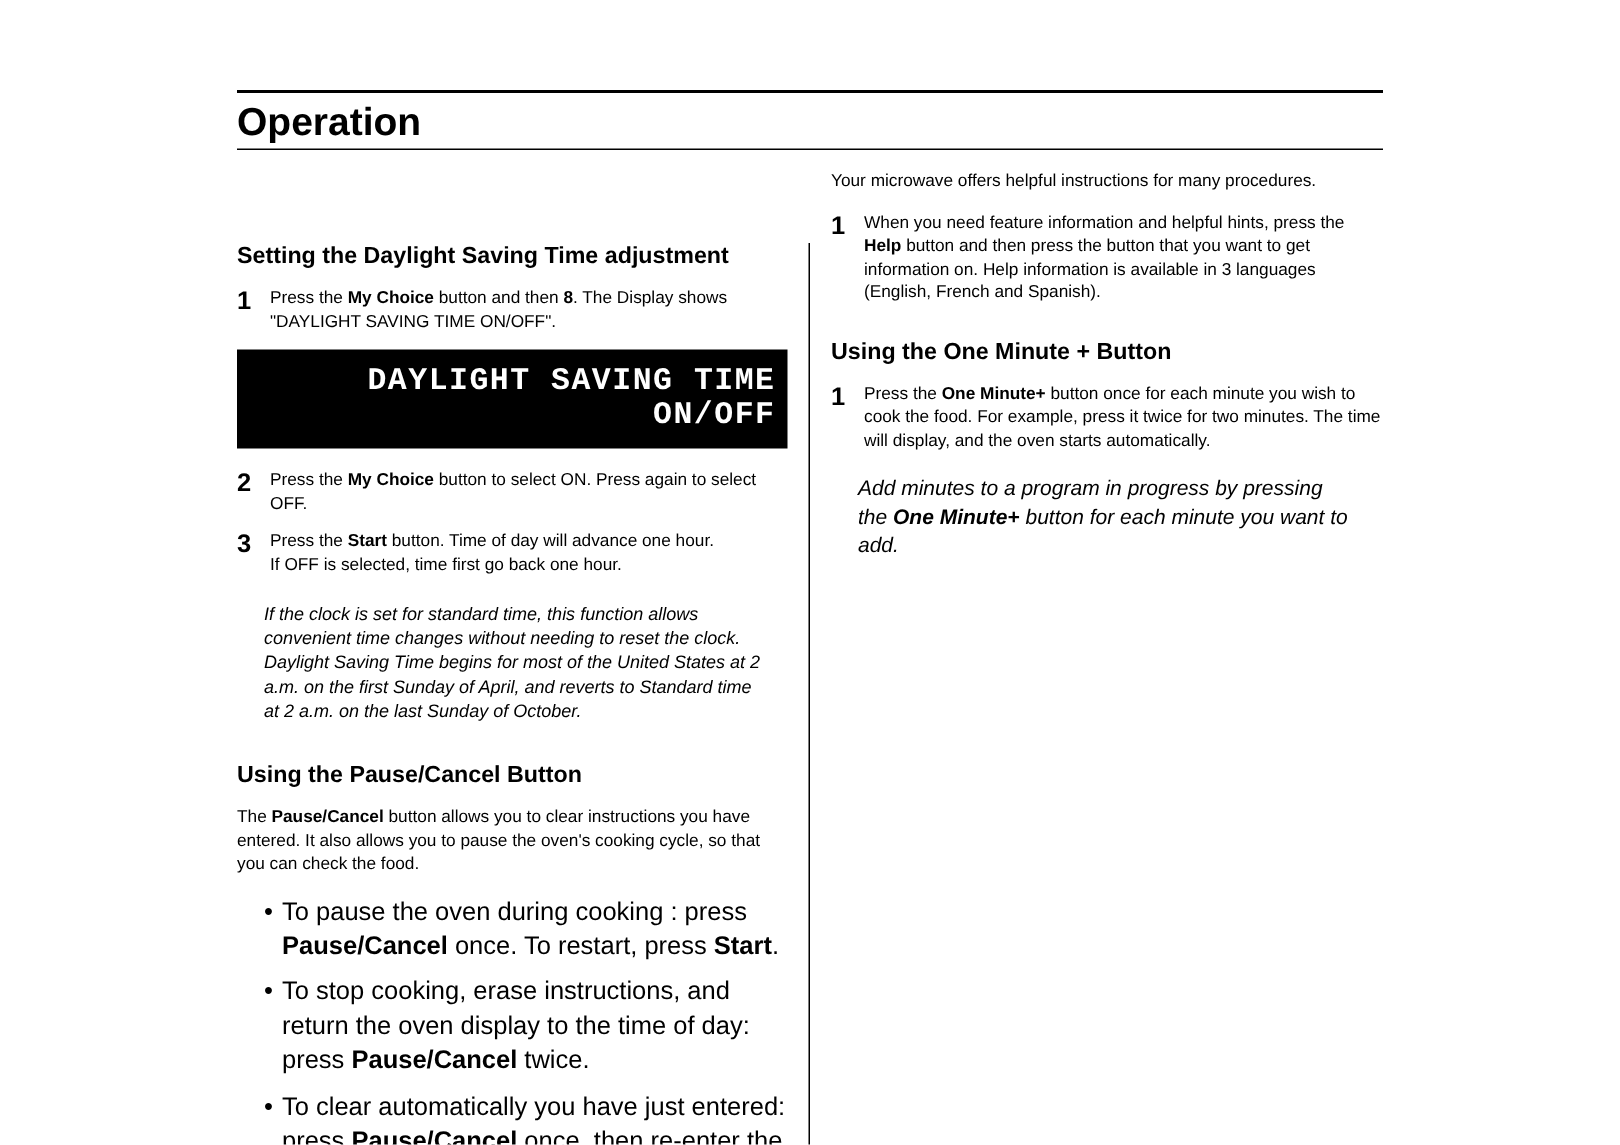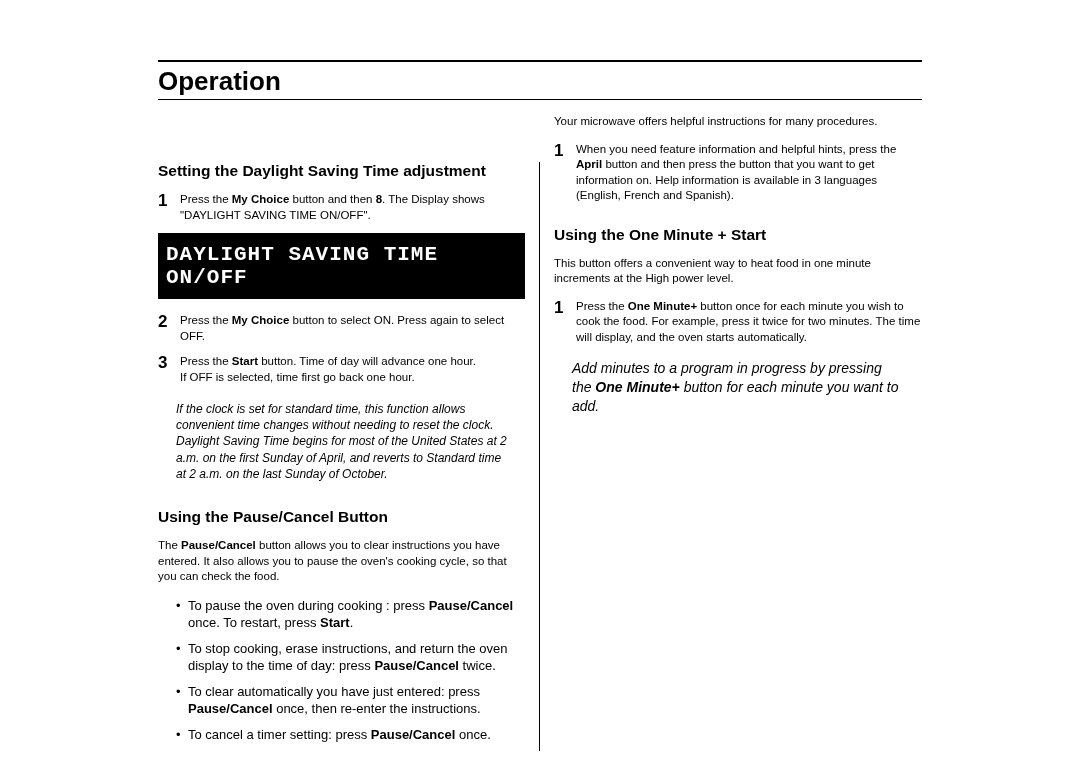--- a/index.html
+++ b/index.html
@@ -73,21 +73,21 @@
   }
   .lcd {
     background: #000;
     color: #fff;
     font-family: "Courier New", monospace;
     font-weight: bold;
     letter-spacing: 1px;
     font-size: 21px;
     padding: 10px 8px;
     margin: 6px 0 14px 0;
-    text-align: left;
+    text-align: right;
     font-stretch: expanded;
   }
   .note-box {
     font-size: 12px;
     font-style: italic;
     line-height: 1.35;
     padding: 6px 18px;
     margin: 6px 0 20px 0;
   }
   .note-inline {
@@ -96,21 +96,21 @@
     line-height: 1.35;
     padding: 4px 18px;
     margin: 4px 0 0 0;
   }
   ul.bullets {
     list-style: none;
     padding: 0 0 0 18px;
     margin: 0;
   }
   ul.bullets li {
-    font-size: 13px;
+    font-size: 17px;
     line-height: 1.35;
     position: relative;
     padding-left: 12px;
     margin-bottom: 8px;
   }
   ul.bullets li::before {
     content: "•";
     position: absolute;
     left: 0;
     top: 0;
@@ -188,27 +188,26 @@
     </div>
 
     <div class="col col-right">
 
 
       <p class="intro">Your microwave offers helpful instructions for many procedures.</p>
 
       <div class="step">
         <div class="step-num">1</div>
         <div class="step-body">
-          <span>When you need feature information and helpful hints, press the </span><span class="b">April</span><span> button and then press the button that you want to get information on. Help information is available in 3 languages (English, French and Spanish).</span>
-        </div>
-      </div>
-
-      <h2 class="section-heading sec-gap">Using the One Minute + Start</h2>
-
-      <p class="intro">This button offers a convenient way to heat food in one minute increments at the High power level.</p>
+          <span>When you need feature information and helpful hints, press the </span><span class="b">Help</span><span> button and then press the button that you want to get information on. Help information is available in 3 languages (English, French and Spanish).</span>
+        </div>
+      </div>
+
+      <h2 class="section-heading sec-gap">Using the One Minute + Button</h2>
+
 
       <div class="step">
         <div class="step-num">1</div>
         <div class="step-body">
           <span>Press the </span><span class="b">One Minute+</span><span> button once for each minute you wish to cook the food. For example, press it twice for two minutes. The time will display, and the oven starts automatically.</span>
         </div>
       </div>
 
       <div class="note-inline">
         <span class="i">Add minutes to a program in progress by pressing the </span><span class="b i">One Minute+</span><span class="i"> button for each minute you want to add.</span>

